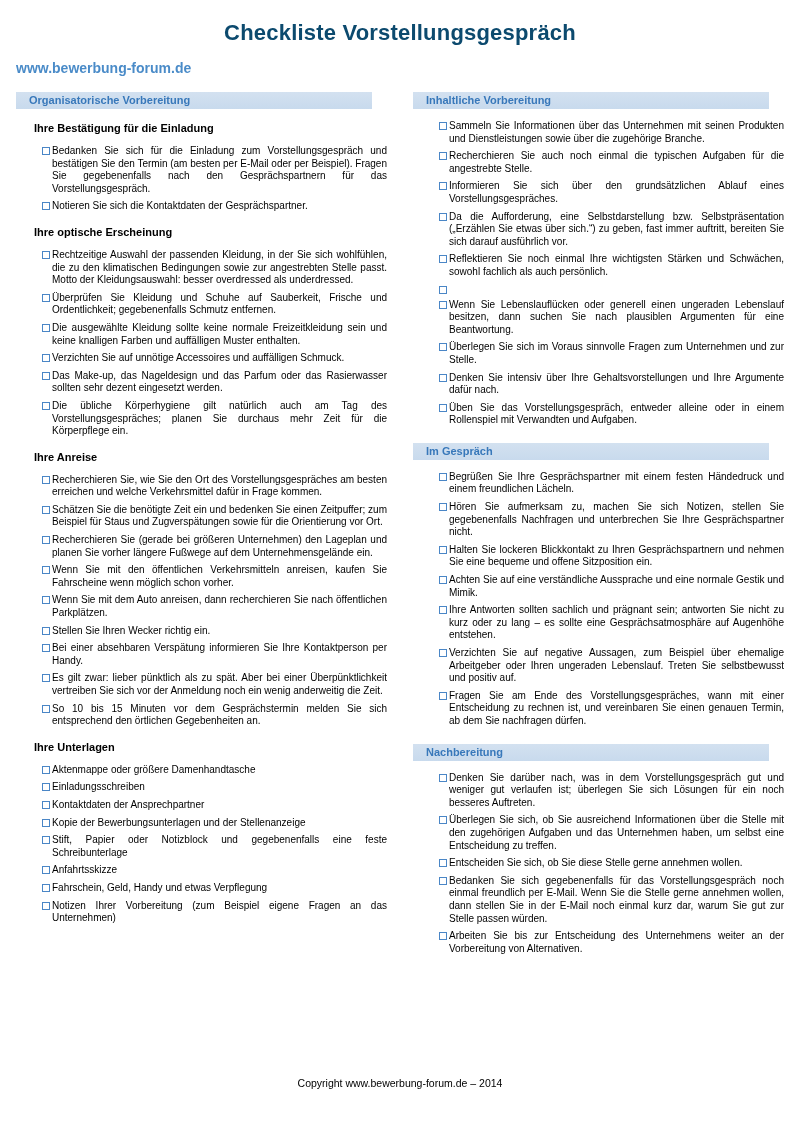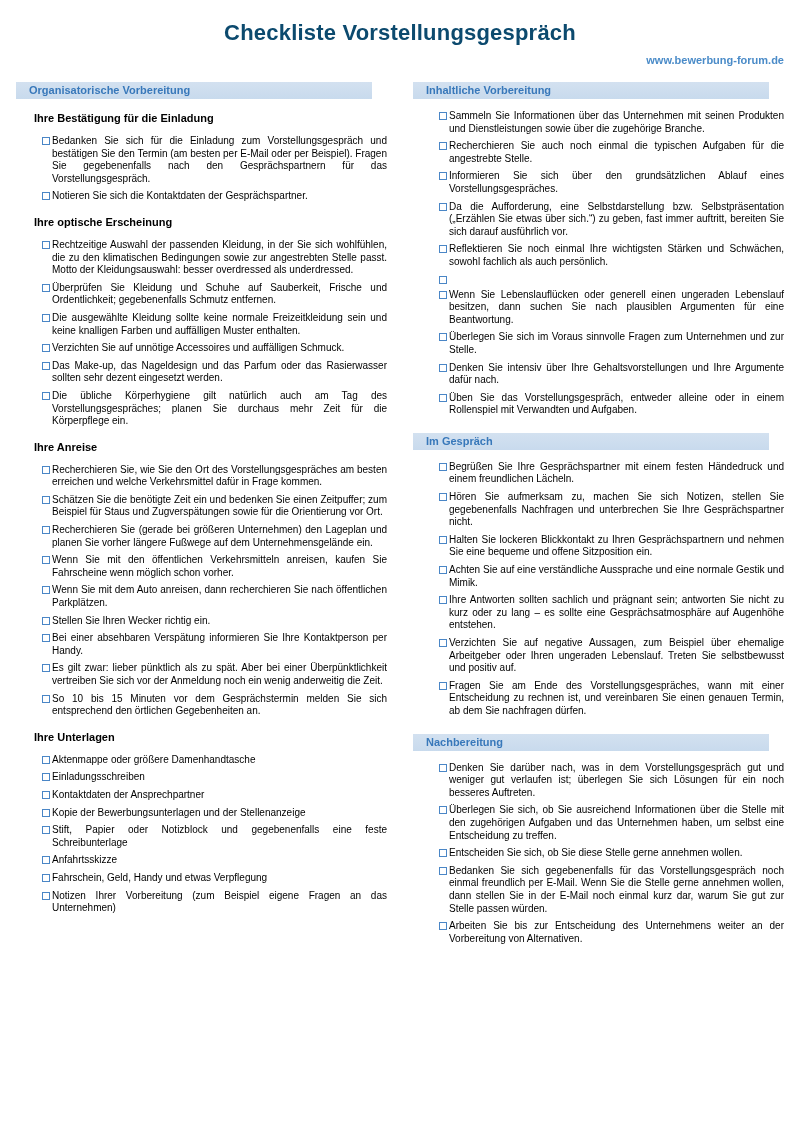--- a/index.html
+++ b/index.html
@@ -20,25 +20,25 @@
   }
   .title {
     text-align: center;
     color: #0c4a6e;
     font-size: 22px;
     font-weight: bold;
     letter-spacing: 0.2px;
     margin-top: 4px;
   }
   .subtitle {
-    text-align: right;
+    text-align: left;
     color: #4a8bc8;
-    font-size: 11px;
+    font-size: 14px;
     font-weight: bold;
-    margin-top: 8px;
+    margin-top: 14px;
     margin-bottom: 16px;
   }
   .columns {
     display: flex;
     gap: 26px;
     align-items: flex-start;
   }
   .column { width: 371px; }
   .section-bar {
     background: linear-gradient(#d3e1f0, #c8daed);
@@ -297,13 +297,14 @@
             <span class="checkbox"></span>
             <span class="item-text">Bedanken Sie sich gegebenenfalls für das Vorstellungsgespräch noch einmal freundlich per E-Mail. Wenn Sie die Stelle gerne annehmen wollen, dann stellen Sie in der E-Mail noch einmal kurz dar, warum Sie gut zur Stelle passen würden.</span>
           </div>
           <div class="item">
             <span class="checkbox"></span>
             <span class="item-text">Arbeiten Sie bis zur Entscheidung des Unternehmens weiter an der Vorbereitung von Alternativen.</span>
           </div>
         </div>
       </div>
     </div>
+  <div class="footer">Copyright www.bewerbung-forum.de – 2014</div>
 </div>
 
 </body></html>

